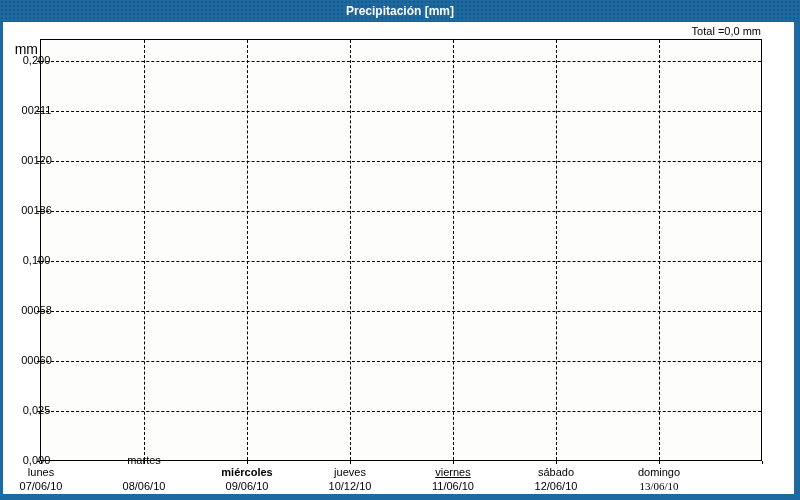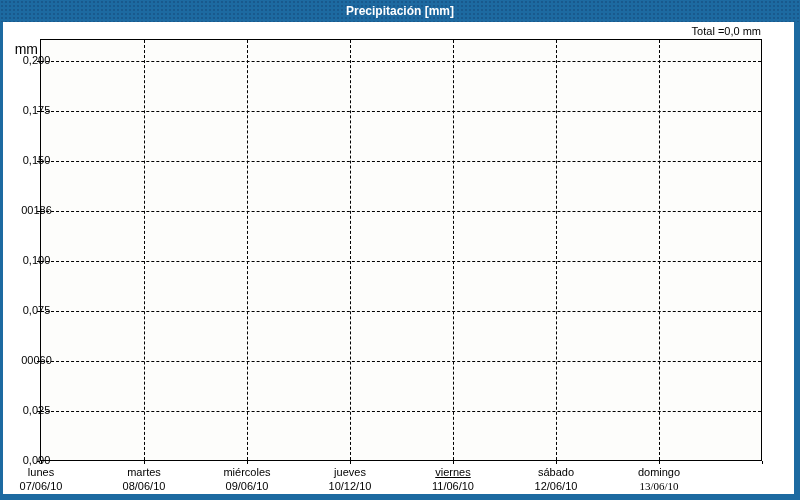--- a/index.html
+++ b/index.html
@@ -105,44 +105,44 @@
         <div class="grid-h" style="top: 371px;"></div>
         <div class="grid-v" style="left: 103px;"></div>
         <div class="grid-v" style="left: 206px;"></div>
         <div class="grid-v" style="left: 309px;"></div>
         <div class="grid-v" style="left: 412px;"></div>
         <div class="grid-v" style="left: 515px;"></div>
         <div class="grid-v" style="left: 618px;"></div>
       </div>
   <div class="y-tick-label" style="top: 32px;">0,200</div>
       <div class="tick-mark-y" style="left: 34px; top: 39px;"></div>
-      <div class="y-tick-label" style="top: 82px;">0,175</div>
+      <div class="y-tick-label" style="top: 82px;">00211</div>
       <div class="tick-mark-y" style="left: 34px; top: 89px;"></div>
-      <div class="y-tick-label" style="top: 132px;">0,150</div>
+      <div class="y-tick-label" style="top: 132px;">00120</div>
       <div class="tick-mark-y" style="left: 34px; top: 139px;"></div>
       <div class="y-tick-label" style="top: 182px;">00186</div>
       <div class="tick-mark-y" style="left: 34px; top: 189px;"></div>
       <div class="y-tick-label" style="top: 232px;">0,100</div>
       <div class="tick-mark-y" style="left: 34px; top: 239px;"></div>
-      <div class="y-tick-label" style="top: 282px;">0,075</div>
+      <div class="y-tick-label" style="top: 282px;">00058</div>
       <div class="tick-mark-y" style="left: 34px; top: 289px;"></div>
       <div class="y-tick-label" style="top: 332px;">00060</div>
       <div class="tick-mark-y" style="left: 34px; top: 339px;"></div>
       <div class="y-tick-label" style="top: 382px;">0,025</div>
       <div class="tick-mark-y" style="left: 34px; top: 389px;"></div>
       <div class="y-tick-label" style="top: 432px;">0,000</div>
       <div class="tick-mark-y" style="left: 34px; top: 439px;"></div>
       <div class="tick-mark-x" style="left: 38px; top: 439px;"></div>
       <div class="x-day-label" style="left: -13px; top: 444px;">lunes</div>
       <div class="x-date-label" style="left: -13px; top: 458px;">07/06/10</div>
       <div class="tick-mark-x" style="left: 141px; top: 439px;"></div>
-      <div class="x-day-label" style="left: 90px; top: 444px; text-align: center;">martes</div>
+      <div class="x-day-label" style="left: 90px; top: 432px; text-align: center;">martes</div>
       <div class="x-date-label" style="left: 90px; top: 458px;">08/06/10</div>
       <div class="tick-mark-x" style="left: 244px; top: 439px;"></div>
-      <div class="x-day-label" style="left: 193px; top: 444px;">miércoles</div>
+      <div class="x-day-label" style="left: 193px; top: 444px; font-weight: bold;">miércoles</div>
       <div class="x-date-label" style="left: 193px; top: 458px;">09/06/10</div>
       <div class="tick-mark-x" style="left: 347px; top: 439px;"></div>
       <div class="x-day-label" style="left: 296px; top: 444px;">jueves</div>
       <div class="x-date-label" style="left: 296px; top: 458px;">10/12/10</div>
       <div class="tick-mark-x" style="left: 450px; top: 439px;"></div>
       <div class="x-day-label" style="left: 399px; top: 444px; text-decoration: underline;">viernes</div>
       <div class="x-date-label" style="left: 399px; top: 458px;">11/06/10</div>
       <div class="tick-mark-x" style="left: 553px; top: 439px;"></div>
       <div class="x-day-label" style="left: 502px; top: 444px;">sábado</div>
       <div class="x-date-label" style="left: 502px; top: 458px;">12/06/10</div>

